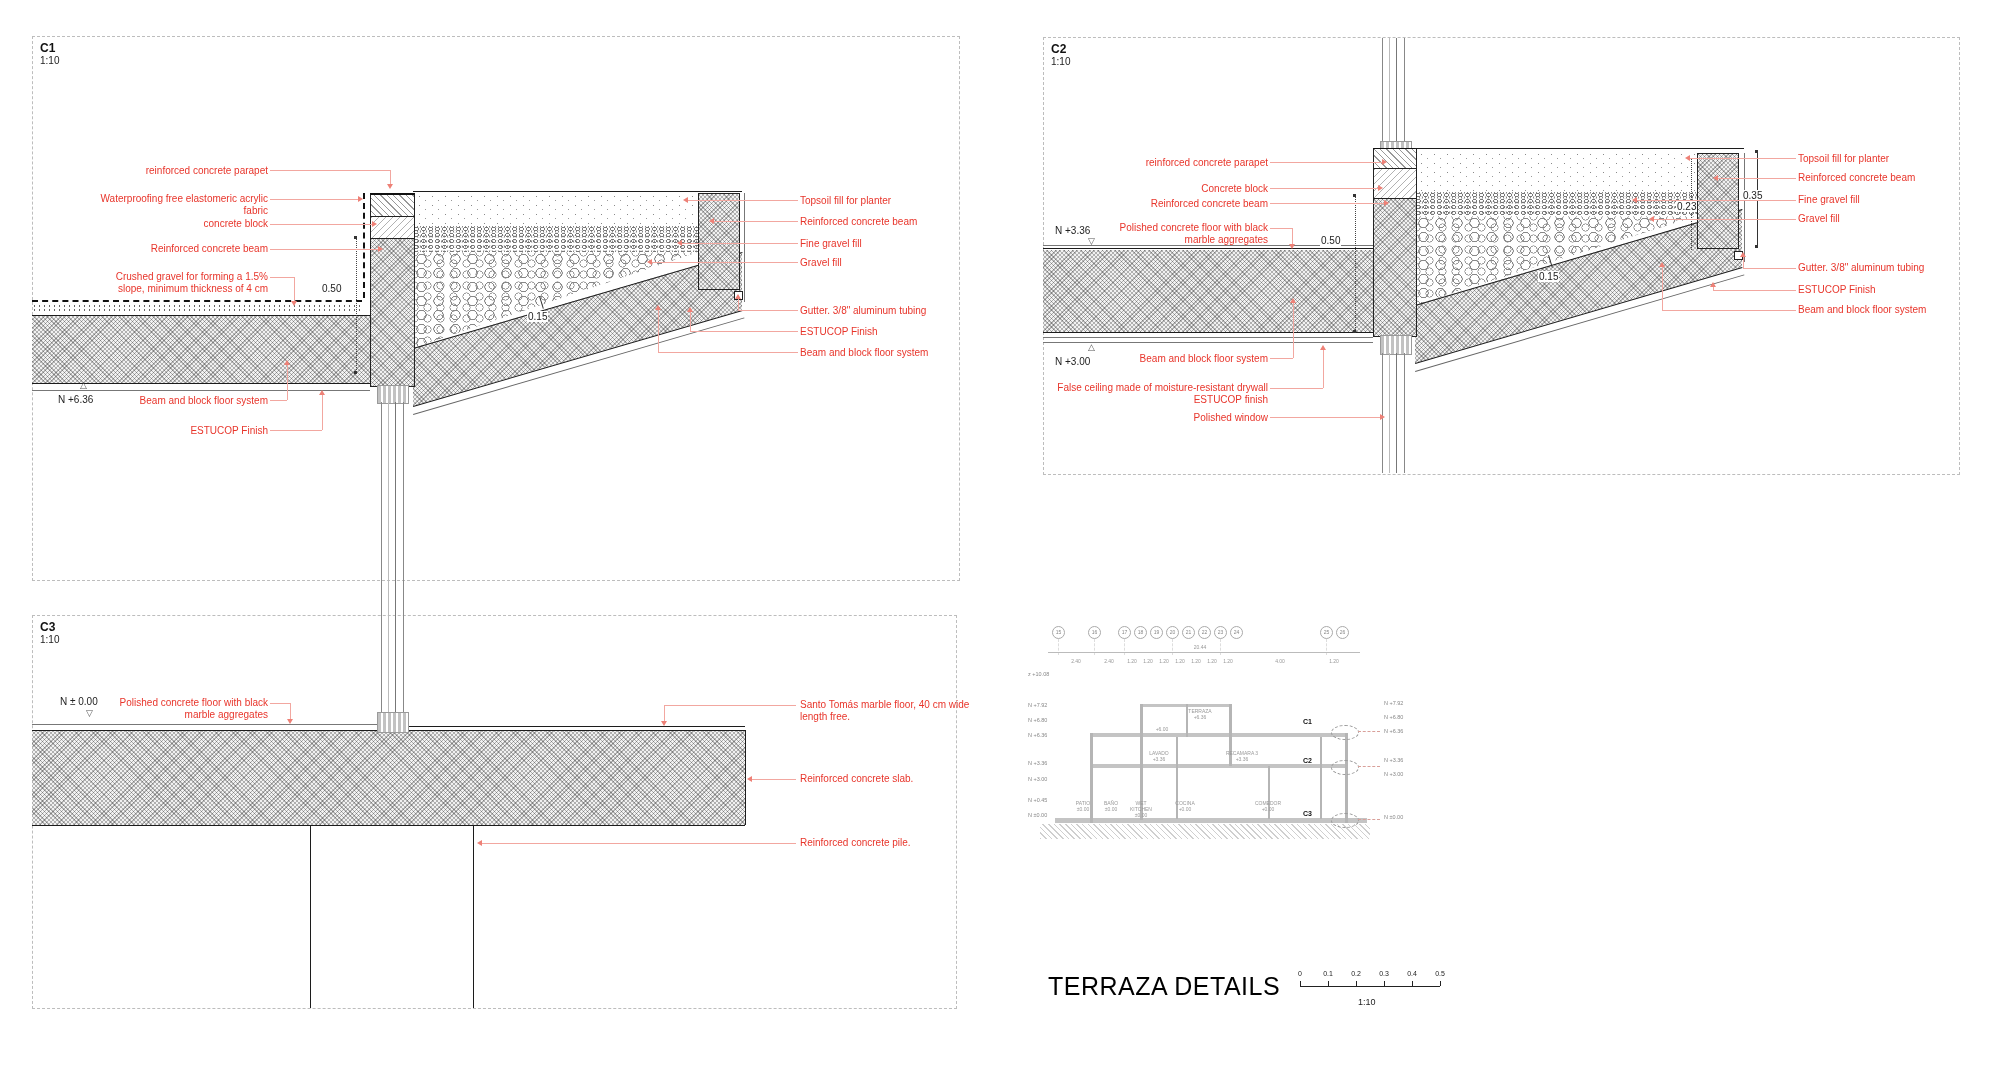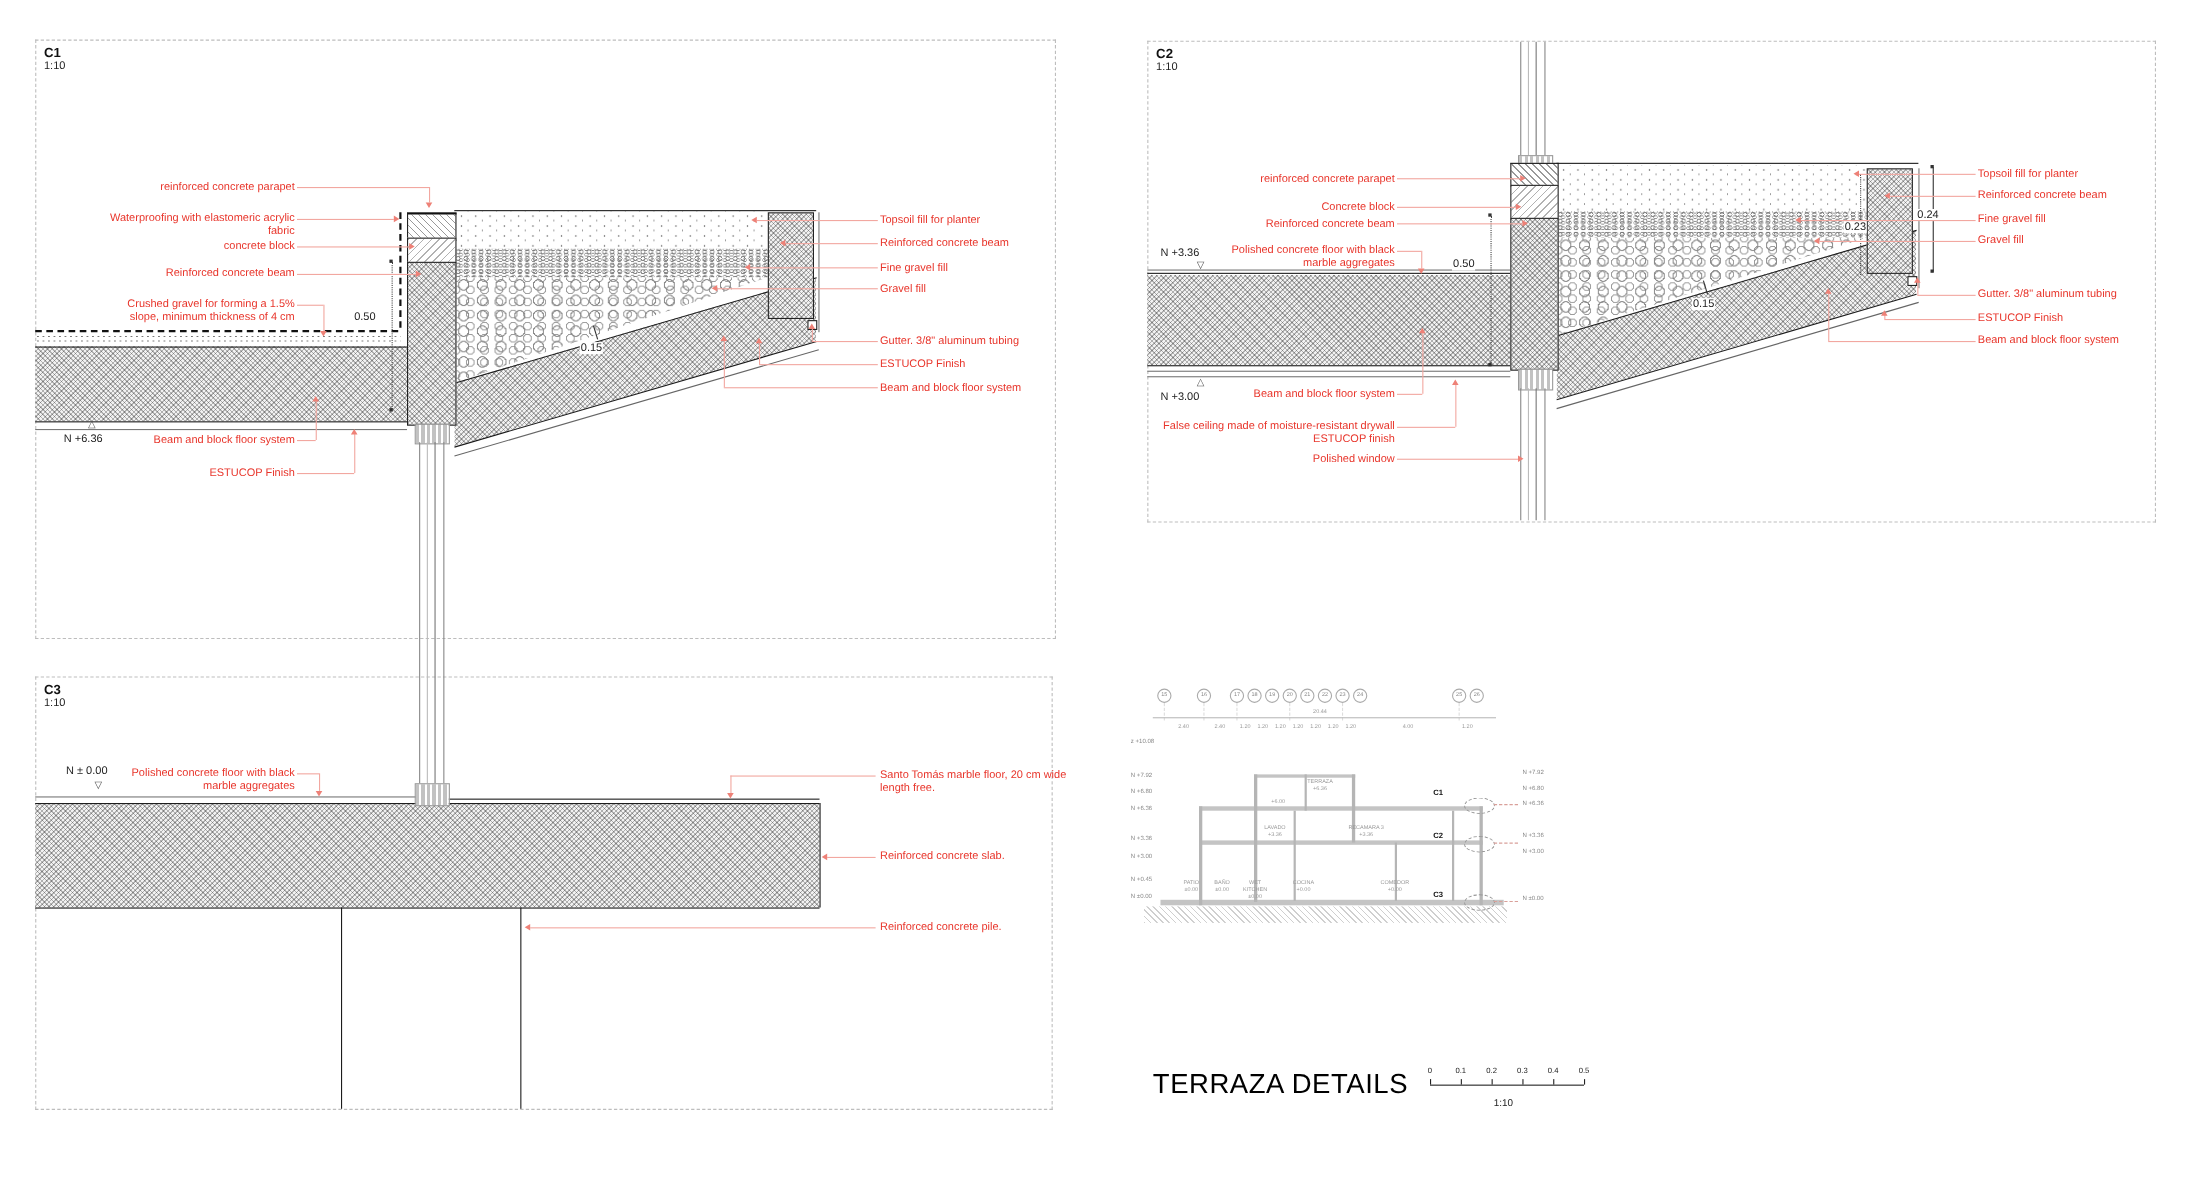--- a/index.html
+++ b/index.html
@@ -113,21 +113,21 @@
   <div class="dim" style="left:527px;top:311px">0.15</div>
   <div class="redge" style="left:540px;top:296px;width:13px;border-top:1px solid #333;transform:rotate(73deg)"></div>
   <div class="tri" style="left:80px;top:381px">△</div>
   <div class="lvl" style="left:58px;top:394px">N +6.36</div>
 
   <div class="lbl lr" style="left:34px;top:165px;width:234px">reinforced concrete parapet</div>
   <div class="hl" style="left:270px;top:170px;width:120px"></div>
   <div class="vl" style="left:390px;top:170px;height:14px"></div>
   <div class="arr aD" style="left:387px;top:184px"></div>
 
-  <div class="lbl lr" style="left:34px;top:193px;width:234px">Waterproofing with elastomeric acrylic
+  <div class="lbl lr" style="left:34px;top:193px;width:234px">Waterproofing free elastomeric acrylic
 fabric</div>
   <div class="hl" style="left:270px;top:199px;width:88px"></div>
   <div class="arr aR" style="left:358px;top:196px"></div>
 
   <div class="lbl lr" style="left:34px;top:218px;width:234px">concrete block</div>
   <div class="hl" style="left:270px;top:224px;width:102px"></div>
   <div class="arr aR" style="left:372px;top:221px"></div>
 
   <div class="lbl lr" style="left:34px;top:243px;width:234px">Reinforced concrete beam</div>
   <div class="hl" style="left:270px;top:249px;width:108px"></div>
@@ -217,21 +217,21 @@
 
   <div class="dotv" style="left:1355px;top:196px;height:136px"></div>
   <div class="sq" style="left:1353px;top:194px"></div>
   <div class="sq" style="left:1353px;top:330px"></div>
   <div class="dim" style="left:1320px;top:235px">0.50</div>
   <div class="dim" style="left:1538px;top:271px">0.15</div>
   <div class="redge" style="left:1549px;top:255px;width:13px;border-top:1px solid #333;transform:rotate(73deg)"></div>
   <div class="lnv" style="left:1757px;top:152px;height:95px;border-left:1px solid #333"></div>
   <div class="sq" style="left:1755px;top:150px"></div>
   <div class="sq" style="left:1755px;top:245px"></div>
-  <div class="dim" style="left:1742px;top:190px">0.24</div>
+  <div class="dim" style="left:1742px;top:190px">0.35</div>
   <div class="dotv" style="left:1691px;top:158px;height:92px"></div>
   <div class="dim" style="left:1676px;top:201px">0.23</div>
 
   <div class="lvl" style="left:1055px;top:225px">N +3.36</div>
   <div class="tri" style="left:1088px;top:237px">▽</div>
   <div class="tri" style="left:1088px;top:343px">△</div>
   <div class="lvl" style="left:1055px;top:356px">N +3.00</div>
 
   <div class="lbl lr" style="left:1032px;top:157px;width:236px">reinforced concrete parapet</div>
   <div class="hl" style="left:1270px;top:162px;width:112px"></div>
@@ -309,21 +309,21 @@
 
   <div class="lvl" style="left:60px;top:696px">N ± 0.00</div>
   <div class="tri" style="left:86px;top:709px">▽</div>
 
   <div class="lbl lr" style="left:34px;top:697px;width:234px">Polished concrete floor with black
 marble aggregates</div>
   <div class="hl" style="left:270px;top:703px;width:20px"></div>
   <div class="vl" style="left:290px;top:703px;height:16px"></div>
   <div class="arr aD" style="left:287px;top:719px"></div>
 
-  <div class="lbl" style="left:800px;top:699px;width:200px">Santo Tomás marble floor, 20 cm wide
+  <div class="lbl" style="left:800px;top:699px;width:200px">Santo Tomás marble floor, 40 cm wide
 length free.</div>
   <div class="hl" style="left:664px;top:705px;width:132px"></div>
   <div class="vl" style="left:664px;top:705px;height:16px"></div>
   <div class="arr aD" style="left:661px;top:721px"></div>
 
   <div class="lbl" style="left:800px;top:773px;width:200px">Reinforced concrete slab.</div>
   <div class="hl" style="left:752px;top:779px;width:44px"></div>
   <div class="arr aL" style="left:747px;top:776px"></div>
 
   <div class="lbl" style="left:800px;top:837px;width:200px">Reinforced concrete pile.</div>

